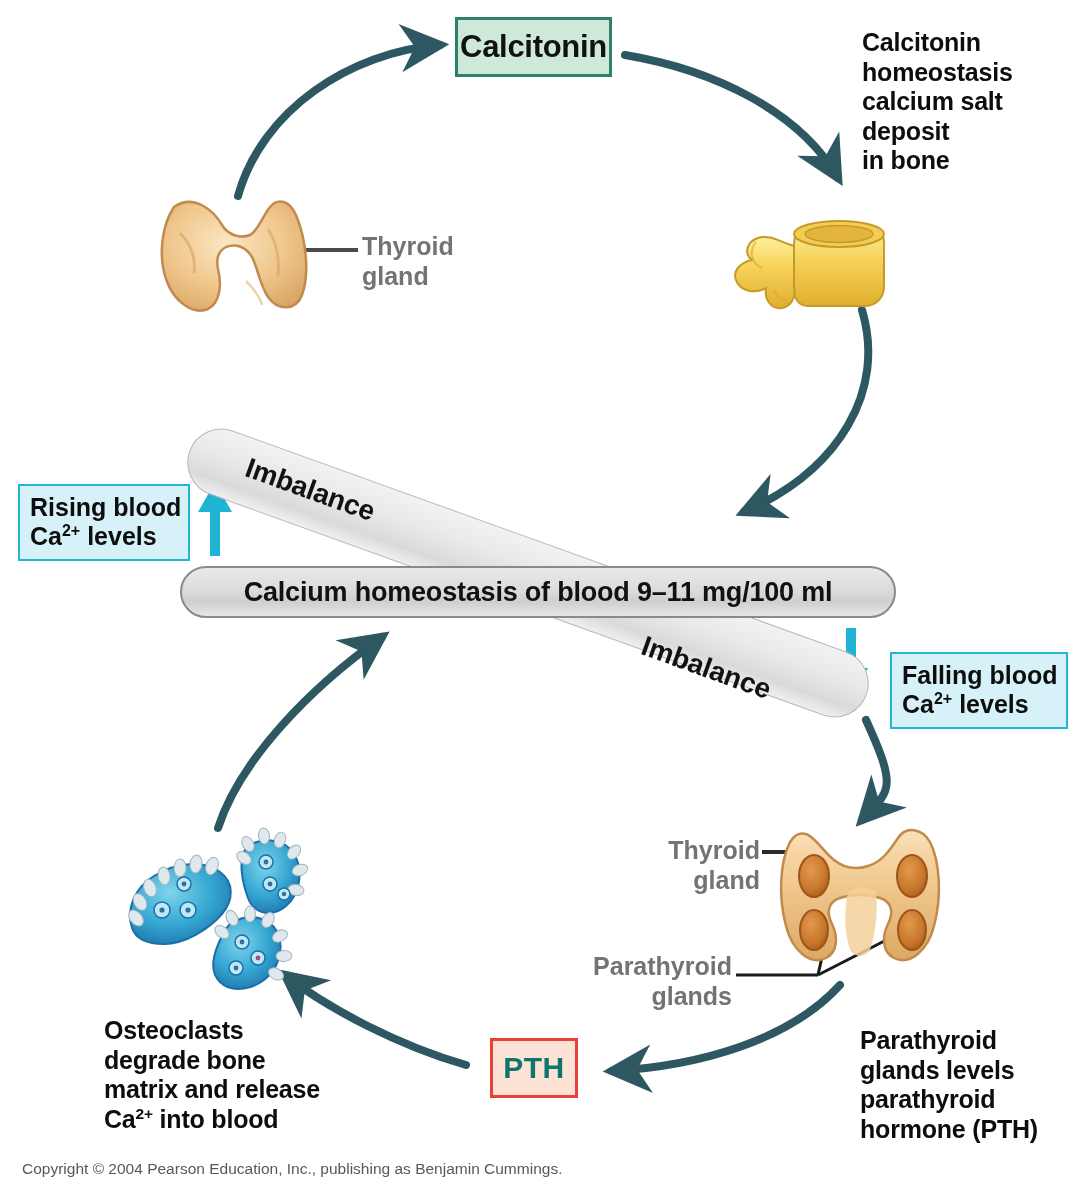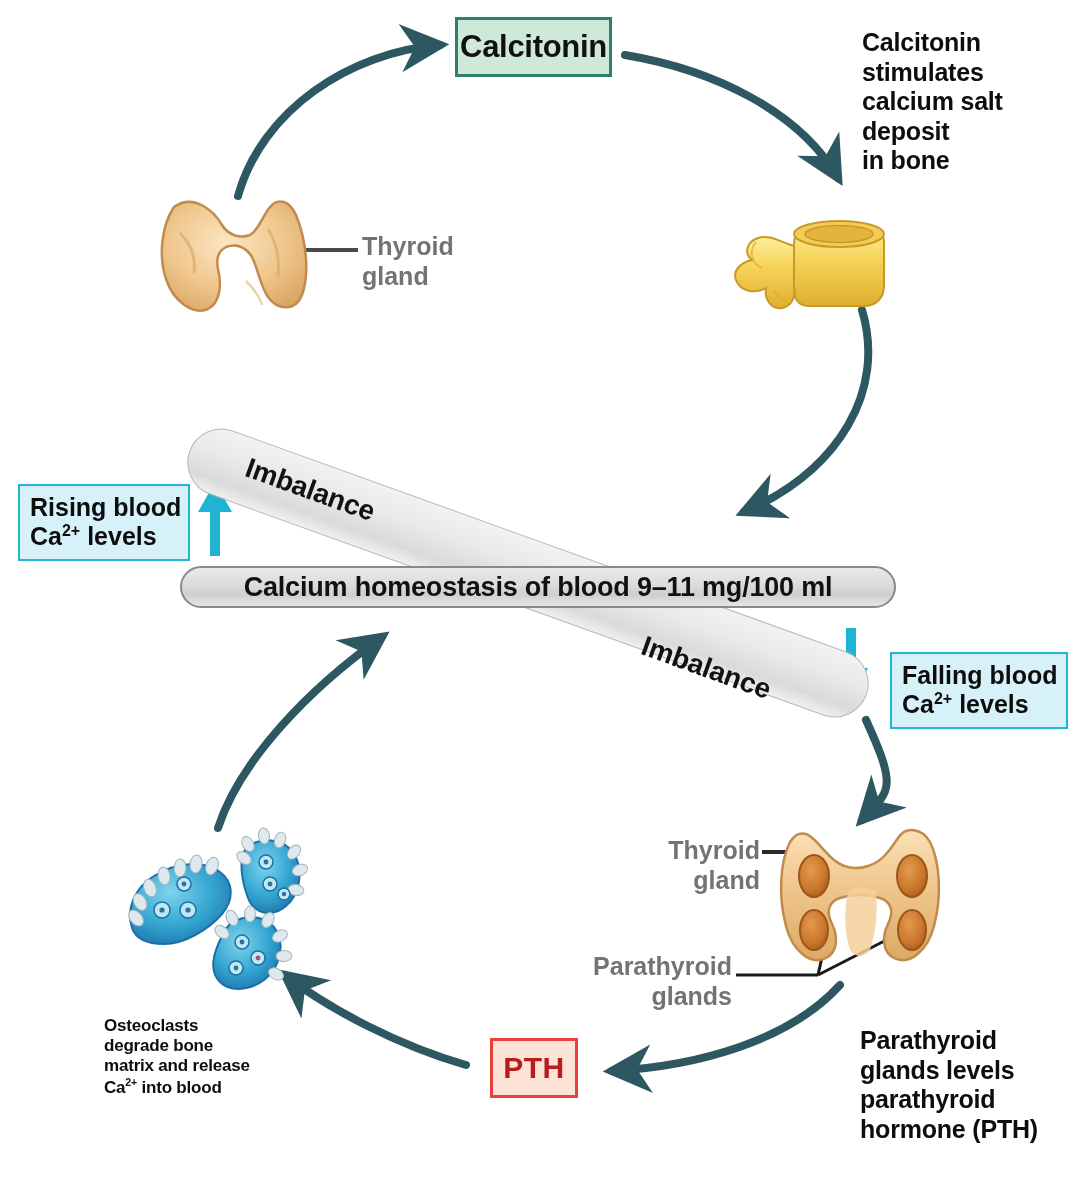--- a/index.html
+++ b/index.html
@@ -20,21 +20,21 @@
   .abs { position: absolute; }
 
   
   .bodytext {
     font-weight: bold;
     font-size: 25px;
     line-height: 1.18;
     color: #0d0d0d;
     letter-spacing: -0.2px;
   }
-  .bodytext.sm { font-size: 17px; }
+  .bodytext.sm { font-size: 25px; }
 
   .labeltext {
     font-weight: bold;
     font-size: 25px;
     line-height: 1.18;
     color: #737373;
   }
 
   
   .hormone-box {
@@ -57,21 +57,21 @@
     border: 3px solid #e8403a;
     background: #fde2d6;
     display: flex;
     align-items: center;
     justify-content: center;
     box-sizing: border-box;
   }
   .pth-box .lbl {
     font-weight: bold;
     font-size: 30px;
-    color: #b91c1c;
+    color: #0f766e;
     letter-spacing: 0.5px;
   }
 
   
   .ca-box {
     border: 2.5px solid #22b6d6;
     background: #d6f1f8;
     box-sizing: border-box;
     padding: 7px 2px 8px 10px;
   }
@@ -169,35 +169,35 @@
       <path d="M851,700 L834,668 L868,668 Z" fill="#1fb4d4"></path>
     </g>
   </svg>
 
   <div class="abs pill-d" style="left:168px; top:539px; width:720px; height:68px; transform:rotate(19.8deg); transform-origin:center center;"></div>
 
   <div class="abs imb-word" style="left:252px; top:452px; width:200px; transform:rotate(19.8deg); transform-origin:left top;">Imbalance</div>
 
   <div class="abs imb-word" style="left:648px; top:630px; width:200px; transform:rotate(19.8deg); transform-origin:left top;">Imbalance</div>
 
-  <div class="abs pill-h" style="left:180px; top:566px; width:716px; height:42px;">
+  <div class="abs pill-h" style="left:180px; top:566px; width:716px; height:52px;">
     <span class="t">Calcium homeostasis of blood 9–11 mg/100 ml</span>
   </div>
 
   <div class="abs hormone-box" style="left:455px; top:17px; width:157px; height:60px;">
     <span class="lbl">Calcitonin</span>
   </div>
 
   <div class="abs pth-box" style="left:490px; top:1038px; width:88px; height:60px;">
     <span class="lbl">PTH</span>
   </div>
 
   <div class="abs bodytext" style="left:862px; top:28px; width:215px;">
     <div>Calcitonin</div>
-    <div>stimulates</div>
+    <div>homeostasis</div>
     <div>calcium salt</div>
     <div>deposit</div>
     <div>in bone</div>
   </div>
 
   <svg class="abs" style="left:150px; top:185px;" width="165" height="135">
     <defs>
       <radialGradient id="thyg" cx="45%" cy="38%" r="72%">
         <stop offset="0%" stop-color="#fbe6c4"></stop>
         <stop offset="55%" stop-color="#f0c78d"></stop>
@@ -367,14 +367,15 @@
     </g>
   </svg>
 
   <div class="abs bodytext sm" style="left:104px; top:1016px; width:300px;">
     <div>Osteoclasts</div>
     <div>degrade bone</div>
     <div>matrix and release</div>
     <div><span>Ca</span><sup>2+</sup><span> into blood</span></div>
   </div>
 
+  <div class="abs copyright" style="left:22px; top:1160px;">Copyright © 2004 Pearson Education, Inc., publishing as Benjamin Cummings.</div>
 
 </div>
 
 </body></html>

